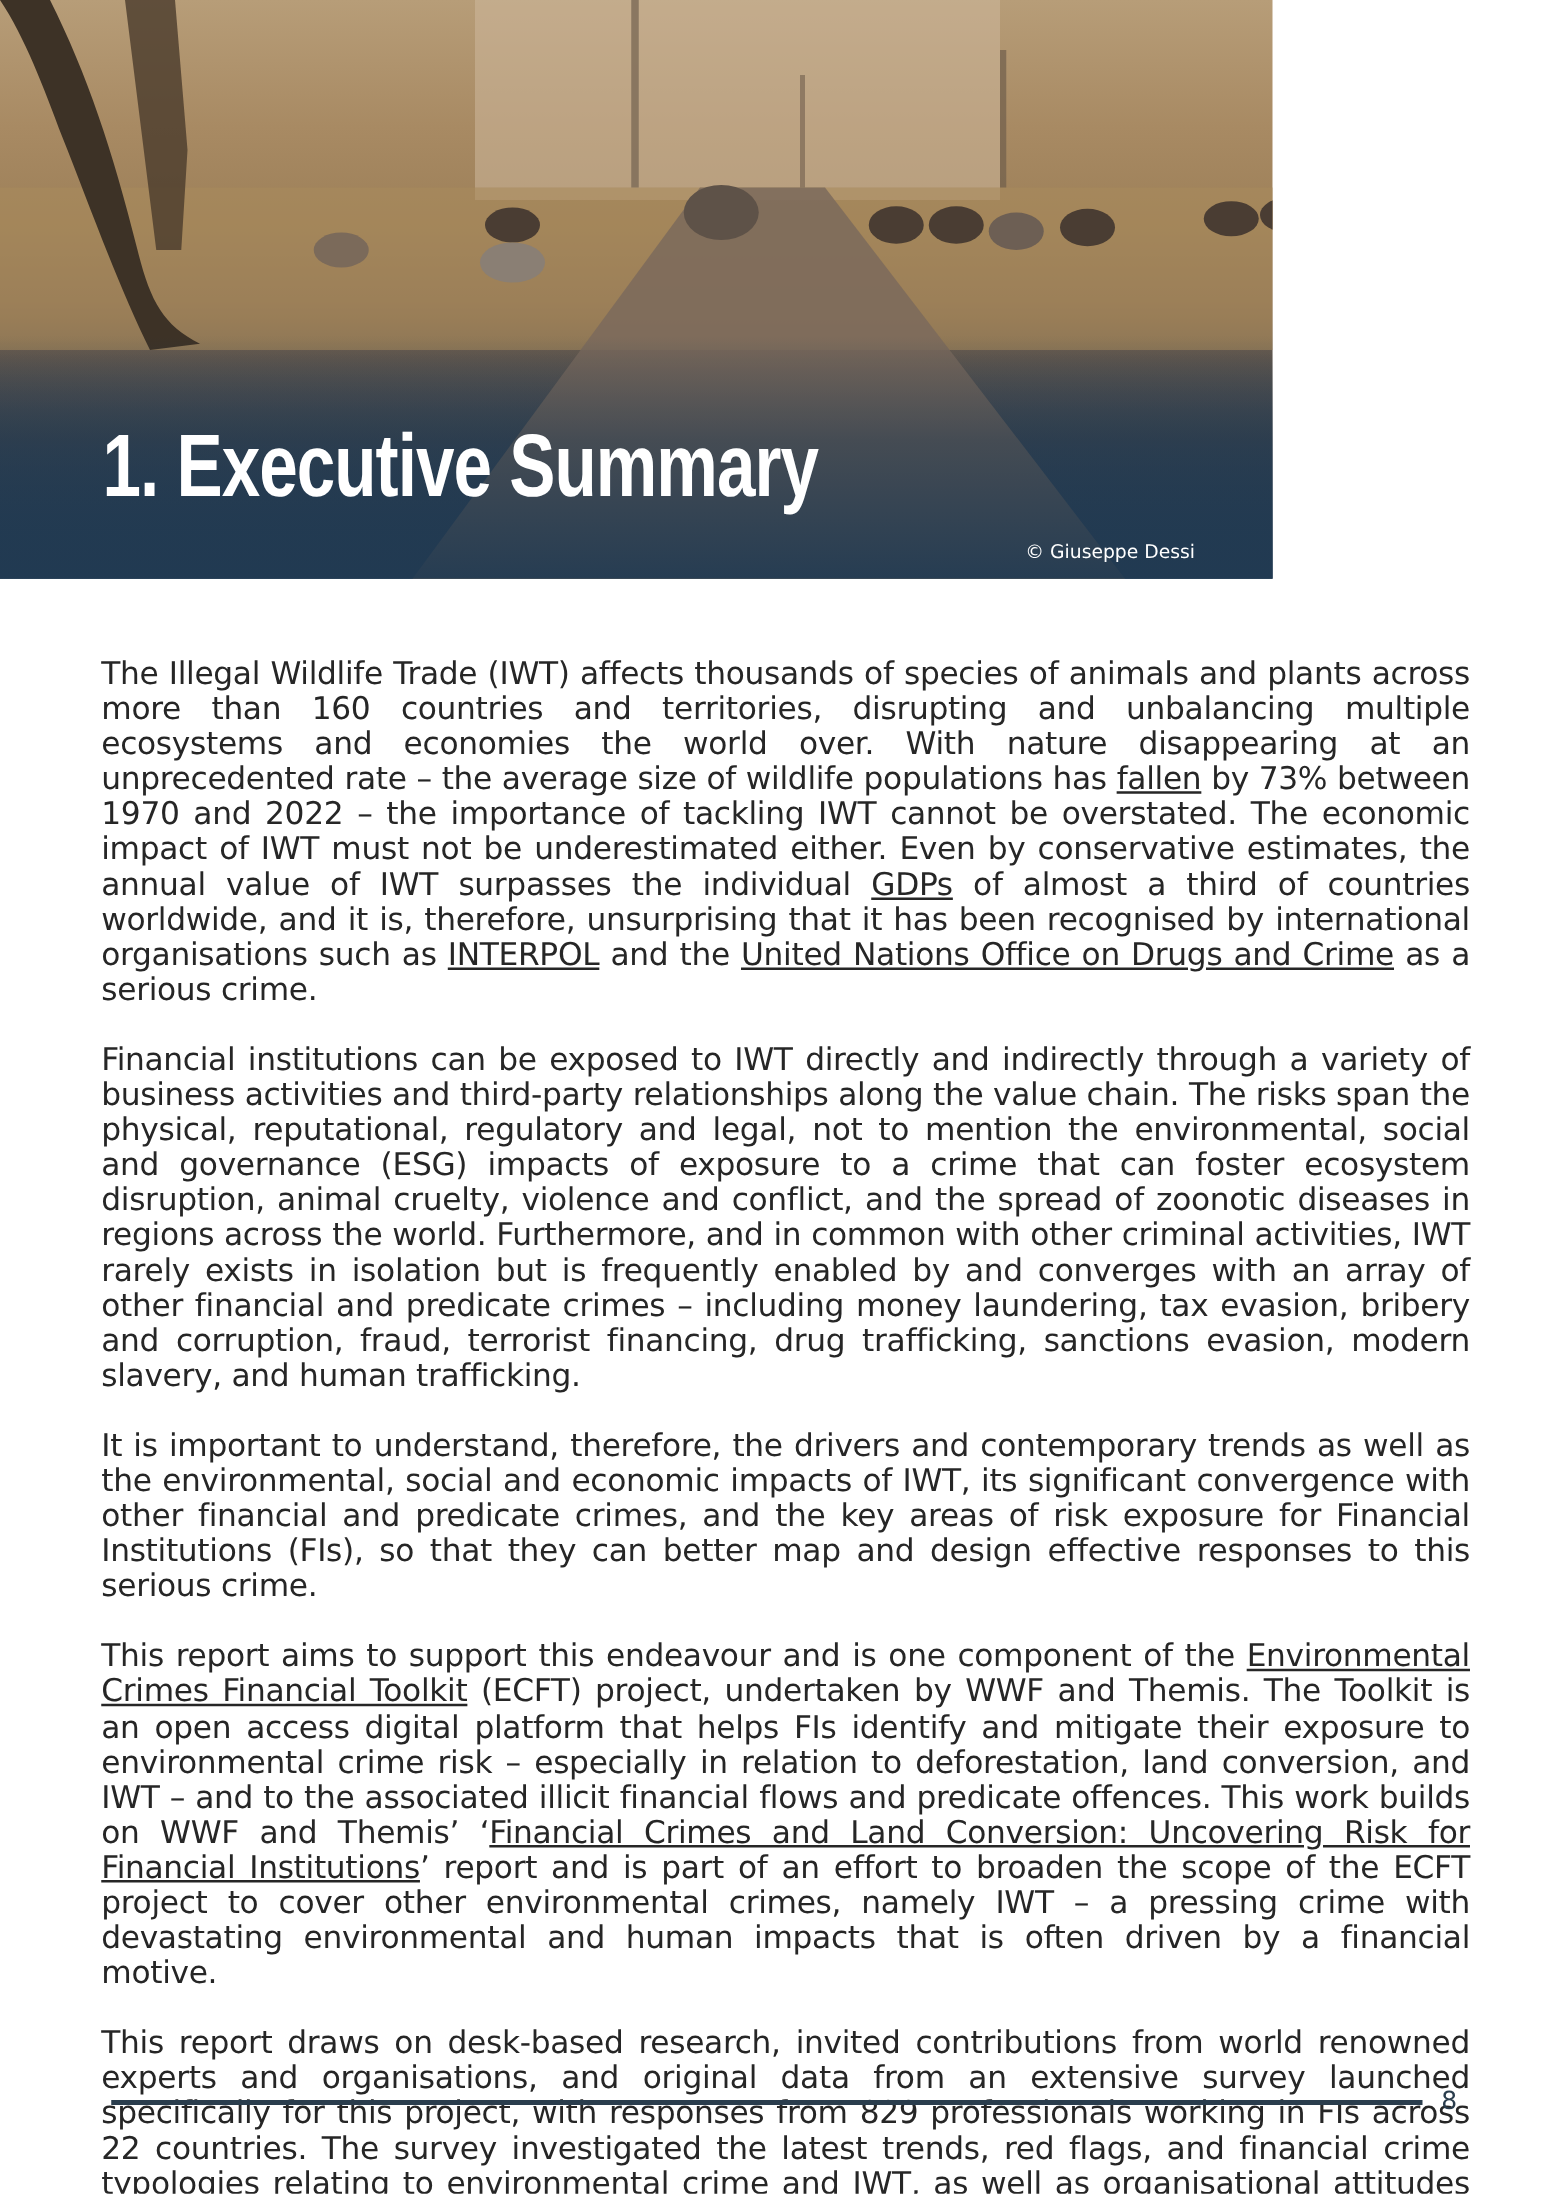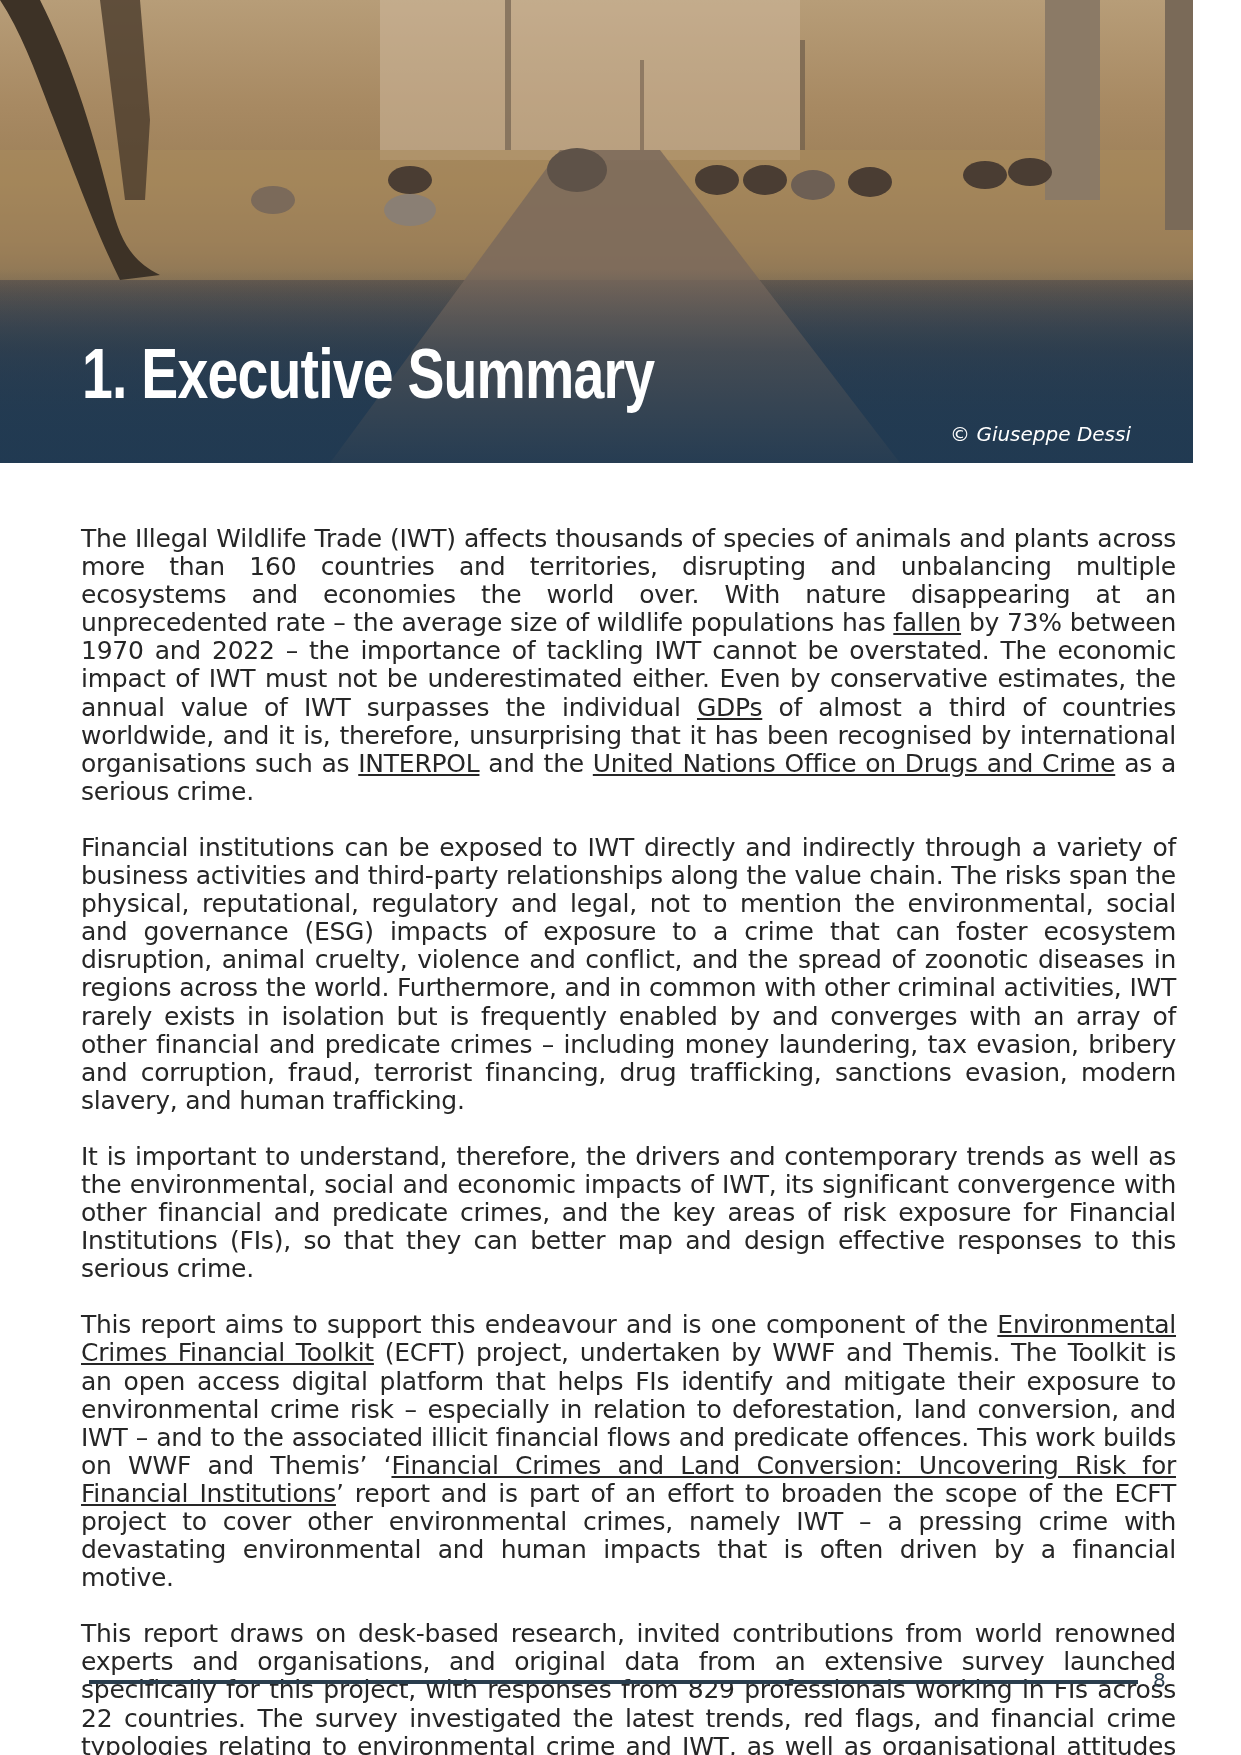--- a/index.html
+++ b/index.html
@@ -1,40 +1,40 @@
 <!DOCTYPE html>
 <html><head>
 <meta charset="utf-8">
 <style>
   * { box-sizing: border-box; margin: 0; padding: 0; }
   html, body { width: 1241px; height: 1755px; background: #ffffff; overflow: hidden; }
   body { position: relative; font-family: "DejaVu Sans", sans-serif; color: #222; }
 
   
   .hero {
-    position: absolute; left: 0; top: 0; width: 1193px; height: 463px; overflow: hidden;
+    position: absolute; left: 0; top: 0; width: 1018px; height: 463px; overflow: hidden;
     background:
       linear-gradient(180deg, rgba(0,0,0,0) 0%, rgba(0,0,0,0) 55%, rgba(35,58,80,0.55) 78%, rgba(34,58,82,0.92) 100%),
       linear-gradient(180deg, #b79d78 0%, #a88a63 22%, #9c7f58 40%, #8a7054 52%, #6e5d4d 62%, #54504f 75%, #3c4a58 88%, #2c4458 100%);
   }
   .hero svg.scene { position: absolute; left: 0; top: 0; width: 1241px; height: 463px; }
   .hero-shade {
     position: absolute; left: 0; top: 0; width: 1241px; height: 463px;
     background: linear-gradient(180deg, rgba(0,0,0,0) 0%, rgba(0,0,0,0) 58%, rgba(33,56,78,0.55) 76%, rgba(33,58,82,0.93) 100%);
   }
   .hero-title {
     position: absolute; left: 82px; top: 338px;
     font-family: "Liberation Sans", sans-serif; font-weight: 700;
     font-size: 71px; letter-spacing: -1px; color: #ffffff;
     transform: scaleX(0.78); transform-origin: left top; white-space: nowrap;
     line-height: 1;
   }
   .hero-credit {
-    position: absolute; right: 62px; top: 422px;
-    font-family: "DejaVu Sans", sans-serif; font-size: 20px; color: #ffffff; white-space: nowrap; font-style: italic;
+    position: absolute; right: 62px; top: 432px;
+    font-family: "DejaVu Sans", sans-serif; font-size: 15px; color: #ffffff; white-space: nowrap;
   }
 
   
   .content { position: absolute; left: 81px; top: 525px; width: 1095px; }
   .para {
     font-family: "DejaVu Sans", sans-serif; font-size: 25px; line-height: 28.1px;
     text-align: justify; color: #262626; margin-bottom: 28px; letter-spacing: -0.25px;
   }
   .para a { color: #262626; text-decoration: underline; text-underline-offset: 2px; }
 

